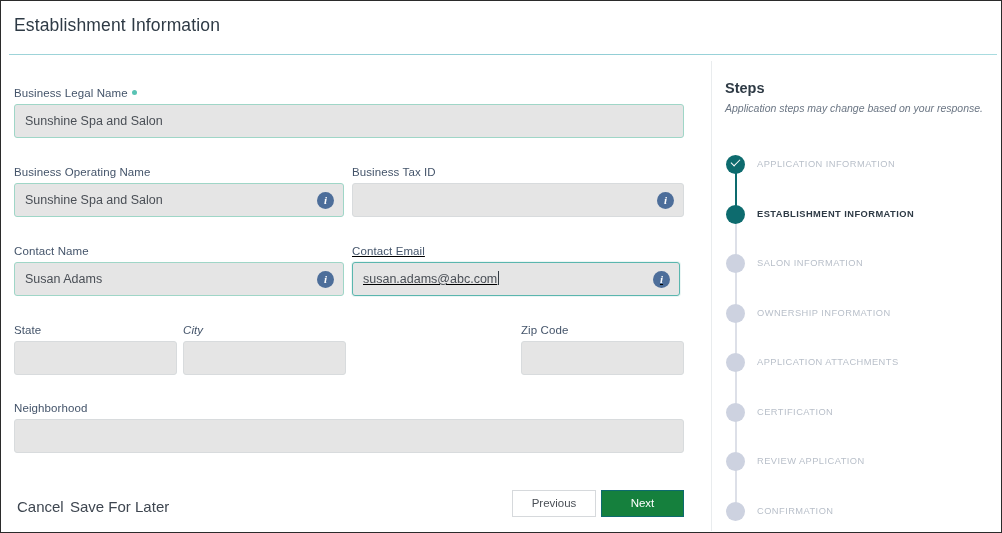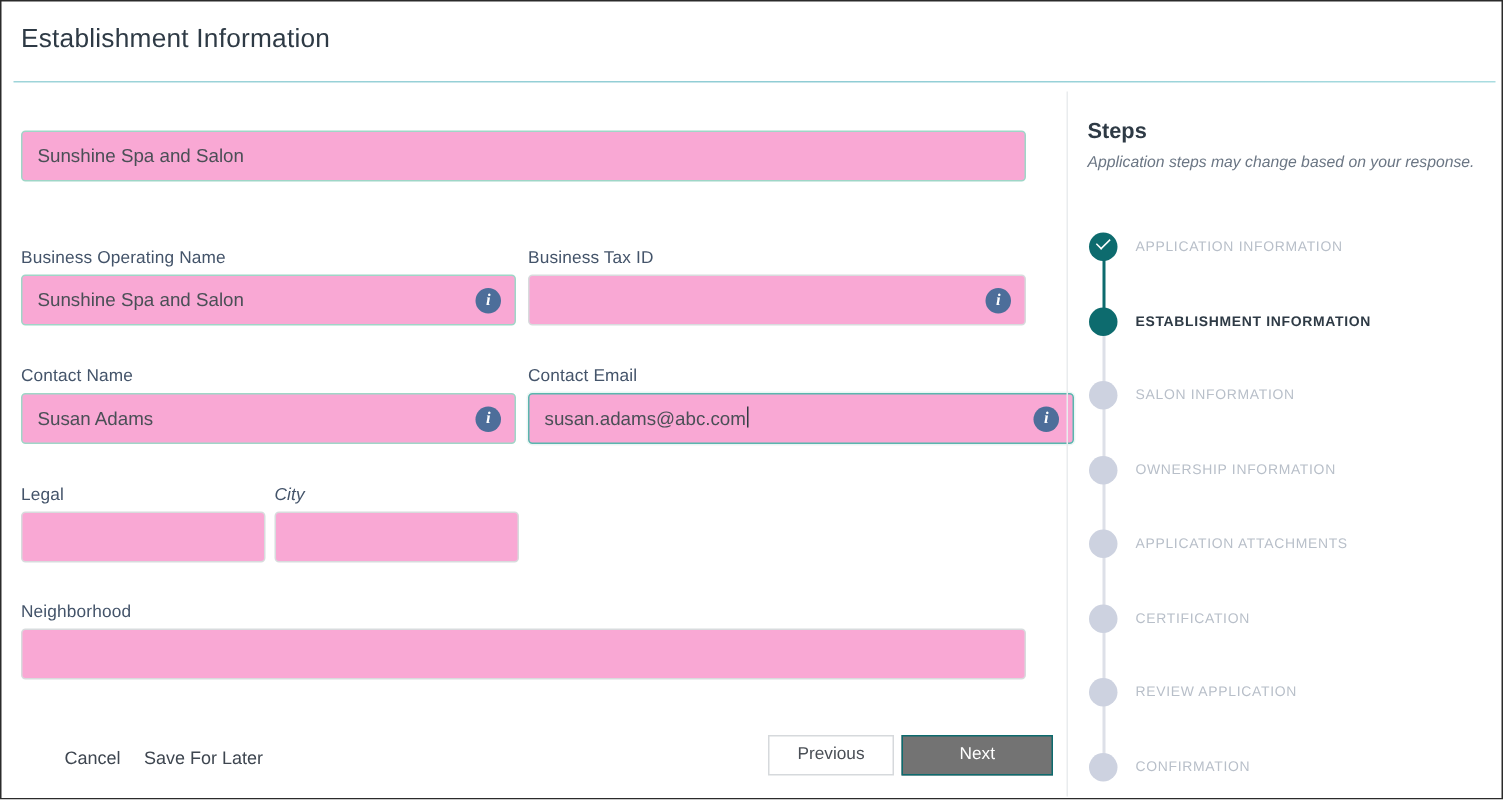--- a/index.html
+++ b/index.html
@@ -103,21 +103,21 @@
     vertical-align: middle;
     margin-left: 4px;
     position: relative;
     top: -1px;
   }
   .input-shell {
     position: relative;
     width: 100%;
     height: 34px;
     box-sizing: border-box;
-    background: #f9a8d4;
+    background: #e5e5e5;
     border: 1px solid #d8dbdd;
     border-radius: 3px;
     display: flex;
     align-items: center;
   }
   .input-shell.filled {
     border-color: #9fd6c7;
   }
   .input-shell.focused {
     border: 1.6px solid #5ab6ae;
@@ -160,26 +160,25 @@
   
   .footer-bar {
     position: absolute;
     left: 0;
     top: 425px;
     width: 710px;
     height: 50px;
   }
   .text-link {
     position: absolute;
-    font-size: 12px;
+    font-size: 15px;
     color: #3e4650;
     top: 16px;
     cursor: pointer;
     white-space: nowrap;
-    margin-left: 26px;
   }
   .link-cancel { left: 16px; }
   .link-save { left: 69px; }
   .btn {
     position: absolute;
     top: 8px;
     height: 27px;
     box-sizing: border-box;
     border-radius: 0;
     font-size: 11.5px;
@@ -190,22 +189,22 @@
   }
   .btn-previous {
     left: 511px;
     width: 84px;
     background: #ffffff;
     border: 1px solid #d6d9dc;
     color: #4a4f56;
   }
   .btn-next {
     left: 600px;
-    width: 101px;
-    background: #737373;
+    width: 83px;
+    background: #15803d;
     border: 1px solid #0d6b6e;
     color: #ffffff;
   }
 
   
   .steps-title {
     position: absolute;
     left: 13px;
     top: 23px;
     font-size: 14.5px;
@@ -293,20 +292,23 @@
   <div class="page-header">
     <div class="page-title">Establishment Information</div>
   </div>
   <div class="header-rule"></div>
 
   <div class="content-area">
 
     <div class="form-panel">
 
       <div class="field" style="left:13px; top:30px; width:670px;">
+        <span class="field-label">
+          <span>Business Legal Name</span><span class="required-dot"></span>
+        </span>
         <div class="input-shell filled">
           <span class="input-text">Sunshine Spa and Salon</span>
         </div>
       </div>
 
       <div class="field" style="left:13px; top:109px; width:330px;">
         <span class="field-label">Business Operating Name</span>
         <div class="input-shell filled">
           <span class="input-text">Sunshine Spa and Salon</span>
           <span class="info-icon">i</span>
@@ -322,43 +324,49 @@
       </div>
 
       <div class="field" style="left:13px; top:188px; width:330px;">
         <span class="field-label">Contact Name</span>
         <div class="input-shell filled">
           <span class="input-text">Susan Adams</span>
           <span class="info-icon">i</span>
         </div>
       </div>
 
-      <div class="field" style="left:351px; top:188px; width:364px;">
+      <div class="field" style="left:351px; top:188px; width:328px;text-decoration:underline;">
         <span class="field-label">Contact Email</span>
         <div class="input-shell focused">
           <span class="input-text"><span>susan.adams@abc.com</span><span class="caret"></span></span>
           <span class="info-icon">i</span>
         </div>
       </div>
 
       <div class="field" style="left:13px; top:267px; width:163px;">
-        <span class="field-label">Legal</span>
+        <span class="field-label">State</span>
         <div class="input-shell">
           <span class="input-text"></span>
         </div>
       </div>
 
       <div class="field" style="left:182px; top:267px; width:163px;font-style:italic;">
         <span class="field-label">City</span>
         <div class="input-shell">
           <span class="input-text"></span>
         </div>
       </div>
 
 
+      <div class="field" style="left:520px; top:267px; width:163px;">
+        <span class="field-label">Zip Code</span>
+        <div class="input-shell">
+          <span class="input-text"></span>
+        </div>
+      </div>
 
       <div class="field" style="left:13px; top:345px; width:670px;">
         <span class="field-label">Neighborhood</span>
         <div class="input-shell">
           <span class="input-text"></span>
         </div>
       </div>
 
       <div class="footer-bar">
         <div class="text-link link-cancel">Cancel</div>

